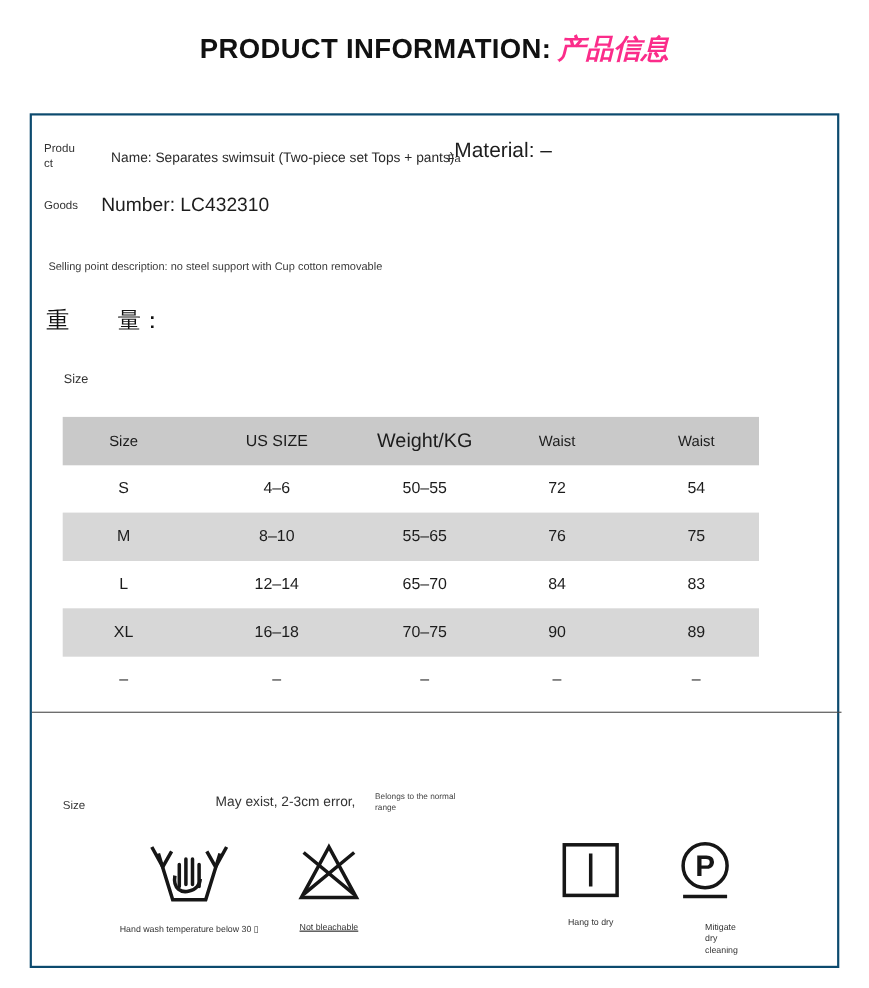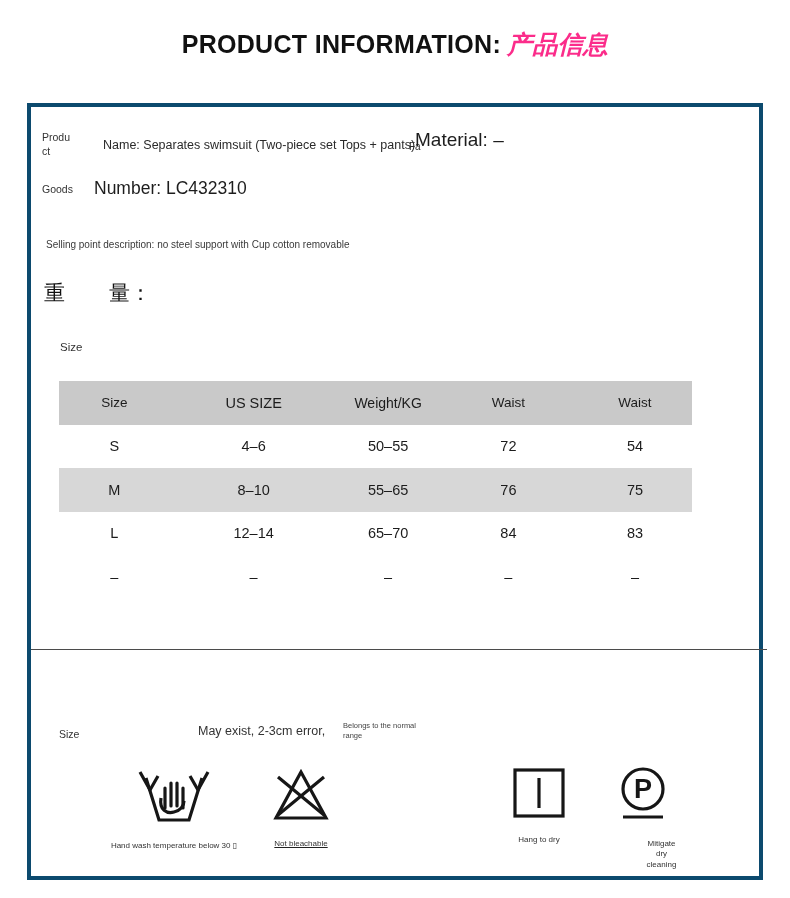--- a/index.html
+++ b/index.html
@@ -9,21 +9,21 @@
     font-family:"Liberation Sans","DejaVu Sans",sans-serif; color:#222;
   }
   .abs { position:absolute; }
 
   
   .page-title { top:28px; left:0; width:790px; text-align:center;
     font-size:25px; font-weight:bold; letter-spacing:.3px; color:#111; white-space:nowrap; }
   .page-title .zh { color:#fb2c8a; margin-left:6px;font-style:italic; }
 
   
-  .info-box { left:27px; top:103px; width:736px; height:777px; border:4px solid #0c4a6e; }
+  .info-box { left:27px; top:103px; width:736px; height:777px; border:2px solid #0c4a6e; }
 
   .lbl-small { font-size:10.5px; color:#333; line-height:1.3; width:32px; word-break:break-all; }
   .lbl-product { left:11px; top:24px; }
   .lbl-goods   { left:11px; top:76px; }
 
   .name-text   { left:72px;  top:31px; font-size:12.5px; color:#2a2a2a; }
   .fab-prefix  { left:378px; top:34px; font-size:10px; color:#2a2a2a; }
   .material    { left:384px; top:22px; font-size:19px; color:#1d1d1d; }
   .number      { left:63px;  top:71px; font-size:17.5px; color:#1d1d1d; }
   .includes    { left:371px; top:80px; font-size:10.5px; color:#2a2a2a; }
@@ -34,40 +34,40 @@
   .wv { left:126px; top:173px; font-size:20px; color:#1a1a1a; letter-spacing:.3px; }
 
   .size-label { left:29px; top:234px; font-size:11.5px; color:#333; }
 
   
   .size-table { left:28px; top:274px; width:633px; }
   .t-row { display:grid; grid-template-columns:17.5% 26.5% 16% 22% 18%;
     height:43.5px; align-items:center; text-align:center; }
   .t-row.header { background:#c9c9c9; font-size:13.5px; color:#1c1c1c; }
   .t-row.header .c1 { font-size:14.5px; }
-  .t-row.header .c2 { font-size:14px; }
+  .t-row.header .c2 { font-size:18px; }
   .t-row.data { font-size:14.5px; color:#1c1c1c; }
   .t-row.stripe { background:#d7d7d7; }
 
   .divider { left:0; top:542px; width:736px; border-top:1px solid #4b4b4b; }
 
   .warm-heading { left:27px; top:581px; font-size:15.5px; color:#1d1d1d; }
   .warm-size    { left:28px; top:621px; font-size:10.5px; color:#333; }
   .warm-note    { left:167px; top:617px; font-size:12.5px; color:#333; }
   .warm-note-sm { left:312px; top:614px; width:74px; font-size:7.5px; line-height:1.3; color:#444; }
 
   .care { position:absolute; top:657px; text-align:center; }
   .care svg { display:inline-block; }
   .care .cap { margin-top:9px; font-size:8px; color:#333; line-height:1.3; }
   .care1 { left:63px;  width:160px; }
   .care2 { left:215px; width:110px;text-decoration:underline; }
   .care3 { left:310px; width:160px; }
   .care4 { left:458px; width:100px; }
   .care5 { left:575px; width:74px; }
-  .care5 .cap { text-align:center; padding-left:5px;margin-left:32px; }
+  .care5 .cap { text-align:left; padding-left:5px;margin-left:32px; }
 
   .stroke { stroke:#161616; fill:none; stroke-width:3.2; }
 </style>
 </head>
 <body>
 
 <div class="abs page-title">
   <span>PRODUCT INFORMATION:</span><span class="zh">产品信息</span>
 </div>
 
@@ -109,20 +109,27 @@
       <div>55–65</div>
       <div>76</div>
       <div>75</div>
     </div>
     <div class="t-row data">
       <div>L</div>
       <div>12–14</div>
       <div>65–70</div>
       <div>84</div>
       <div>83</div>
+    </div>
+    <div class="t-row data stripe">
+      <div>XL</div>
+      <div>16–18</div>
+      <div>70–75</div>
+      <div>90</div>
+      <div>89</div>
     </div>
     <div class="t-row data">
       <div>–</div>
       <div>–</div>
       <div>–</div>
       <div>–</div>
       <div>–</div>
     </div>
   </div>
 

